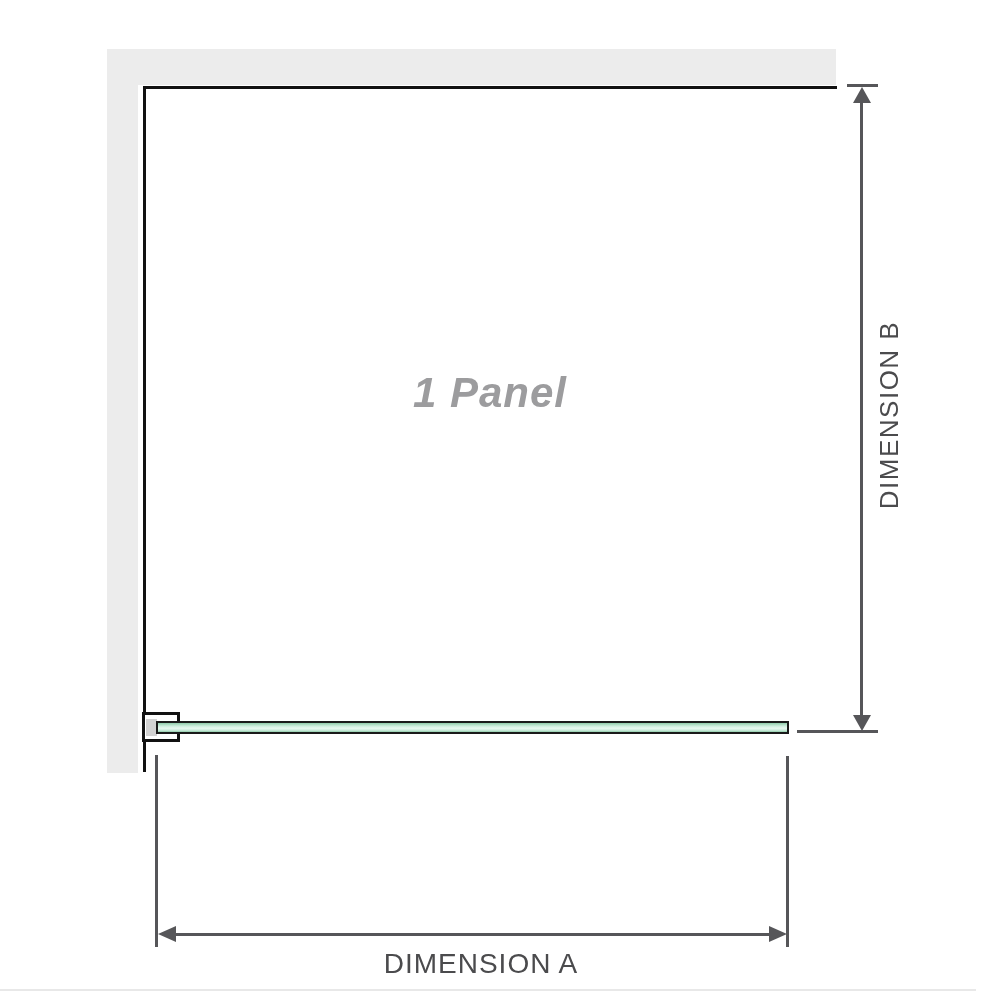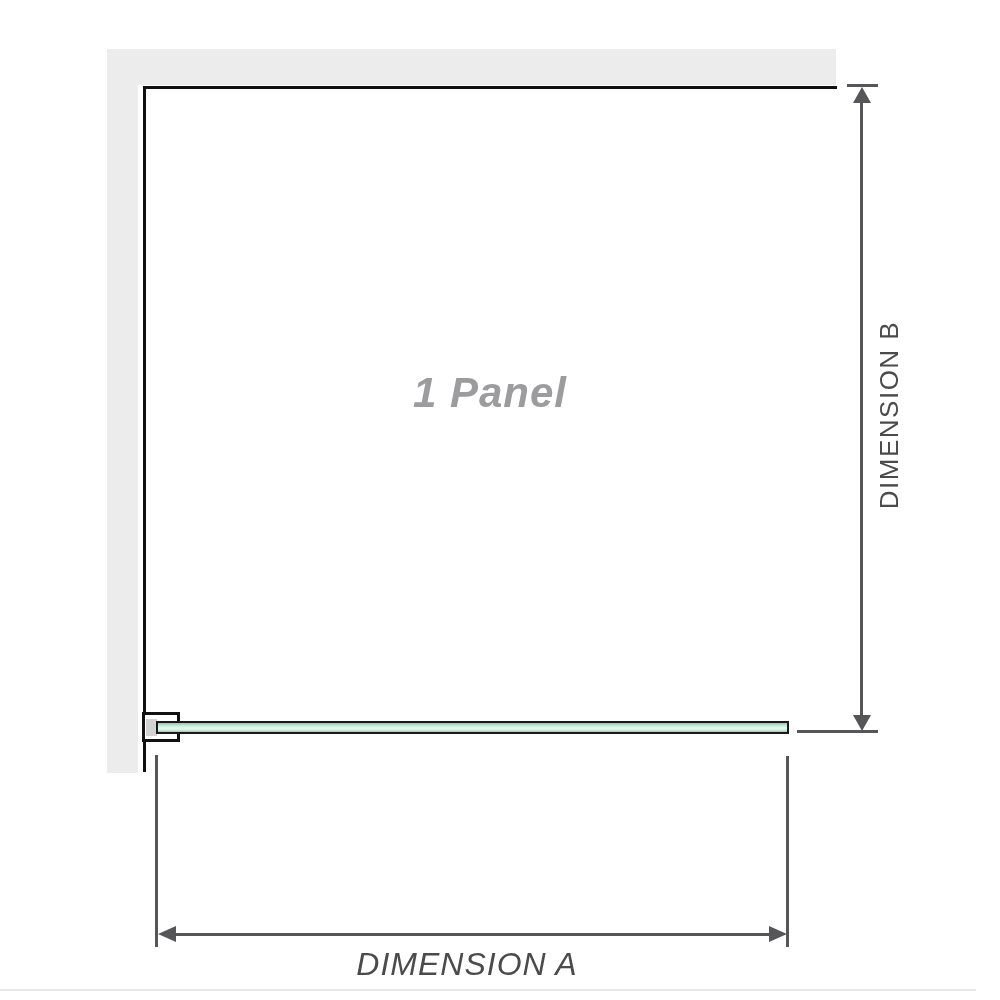--- a/index.html
+++ b/index.html
@@ -107,25 +107,24 @@
     white-space: nowrap;
     font-weight: 400;
   }
   .dimb-label {
     left: 889px; top: 415px;
     transform: translate(-50%, -50%) rotate(-90deg);
     font-size: 26px;
     letter-spacing: 1.5px;
   }
   .dima-label {
-    left: 467px; top: 964px;
+    left: 481px; top: 964px;
     transform: translate(-50%, -50%);
-    font-size: 32px;
+    font-size: 28px;
     letter-spacing: 1px;
-    font-style: italic;
   }
 
   .baseline {
     left: 0; top: 989px; width: 1000px; height: 2px;
     background: var(--baseline, #e8e8e8);
   }
 </style>
 </head>
 <body>
 

